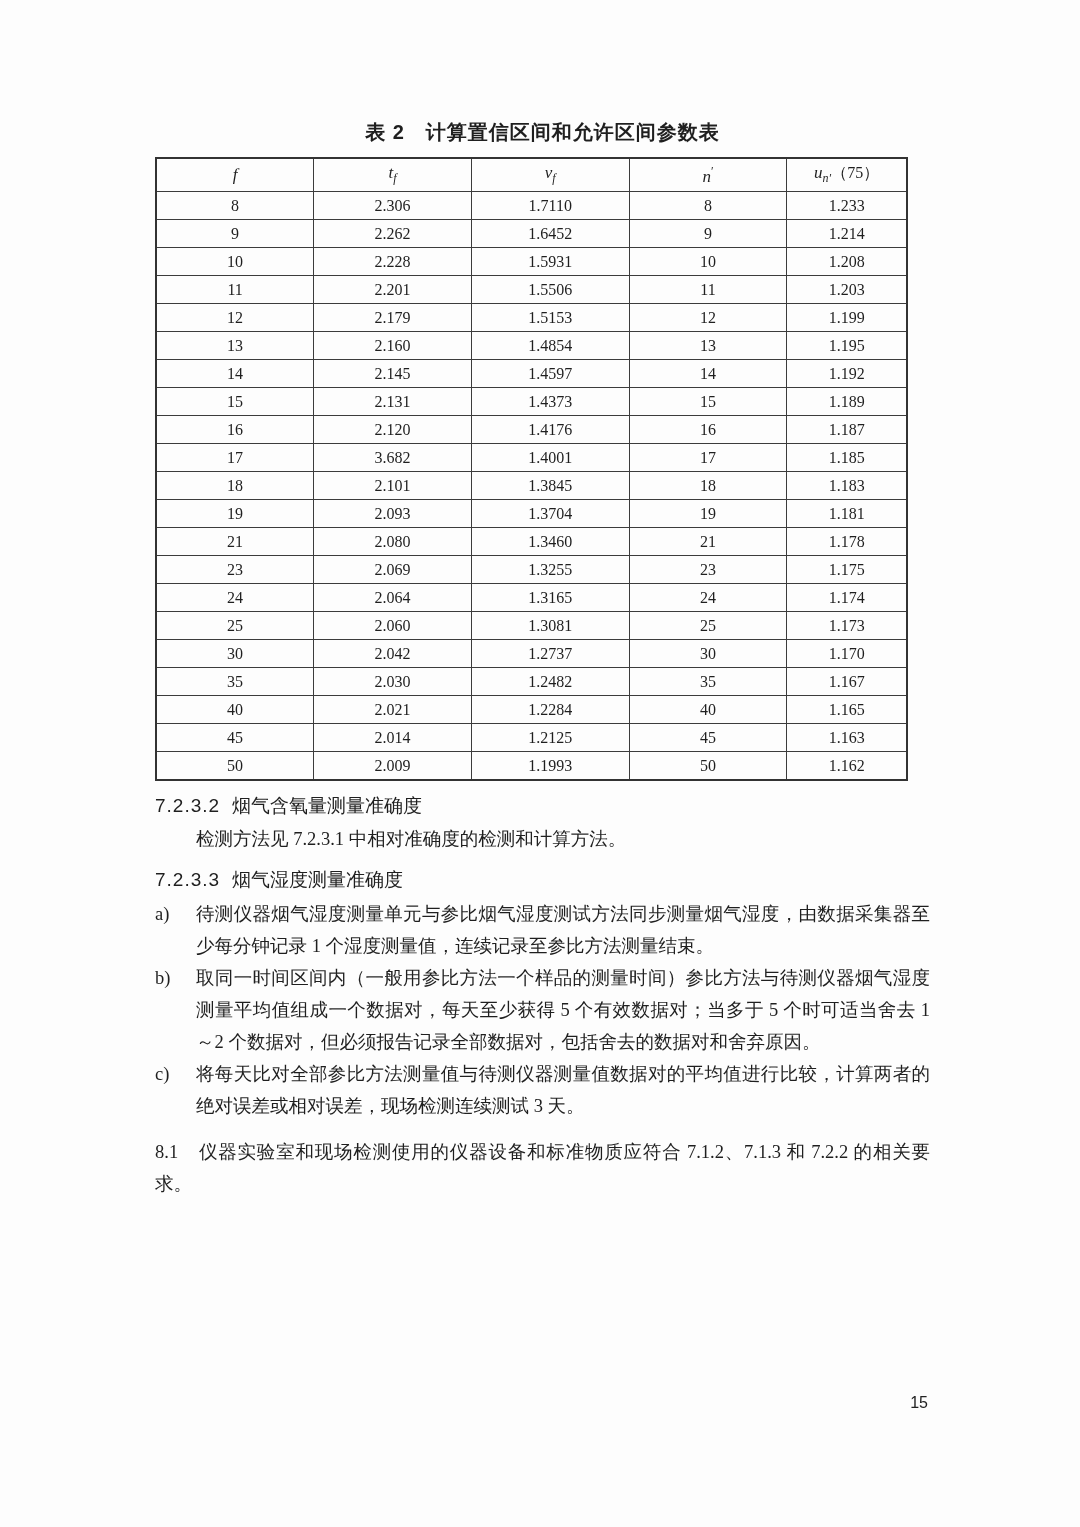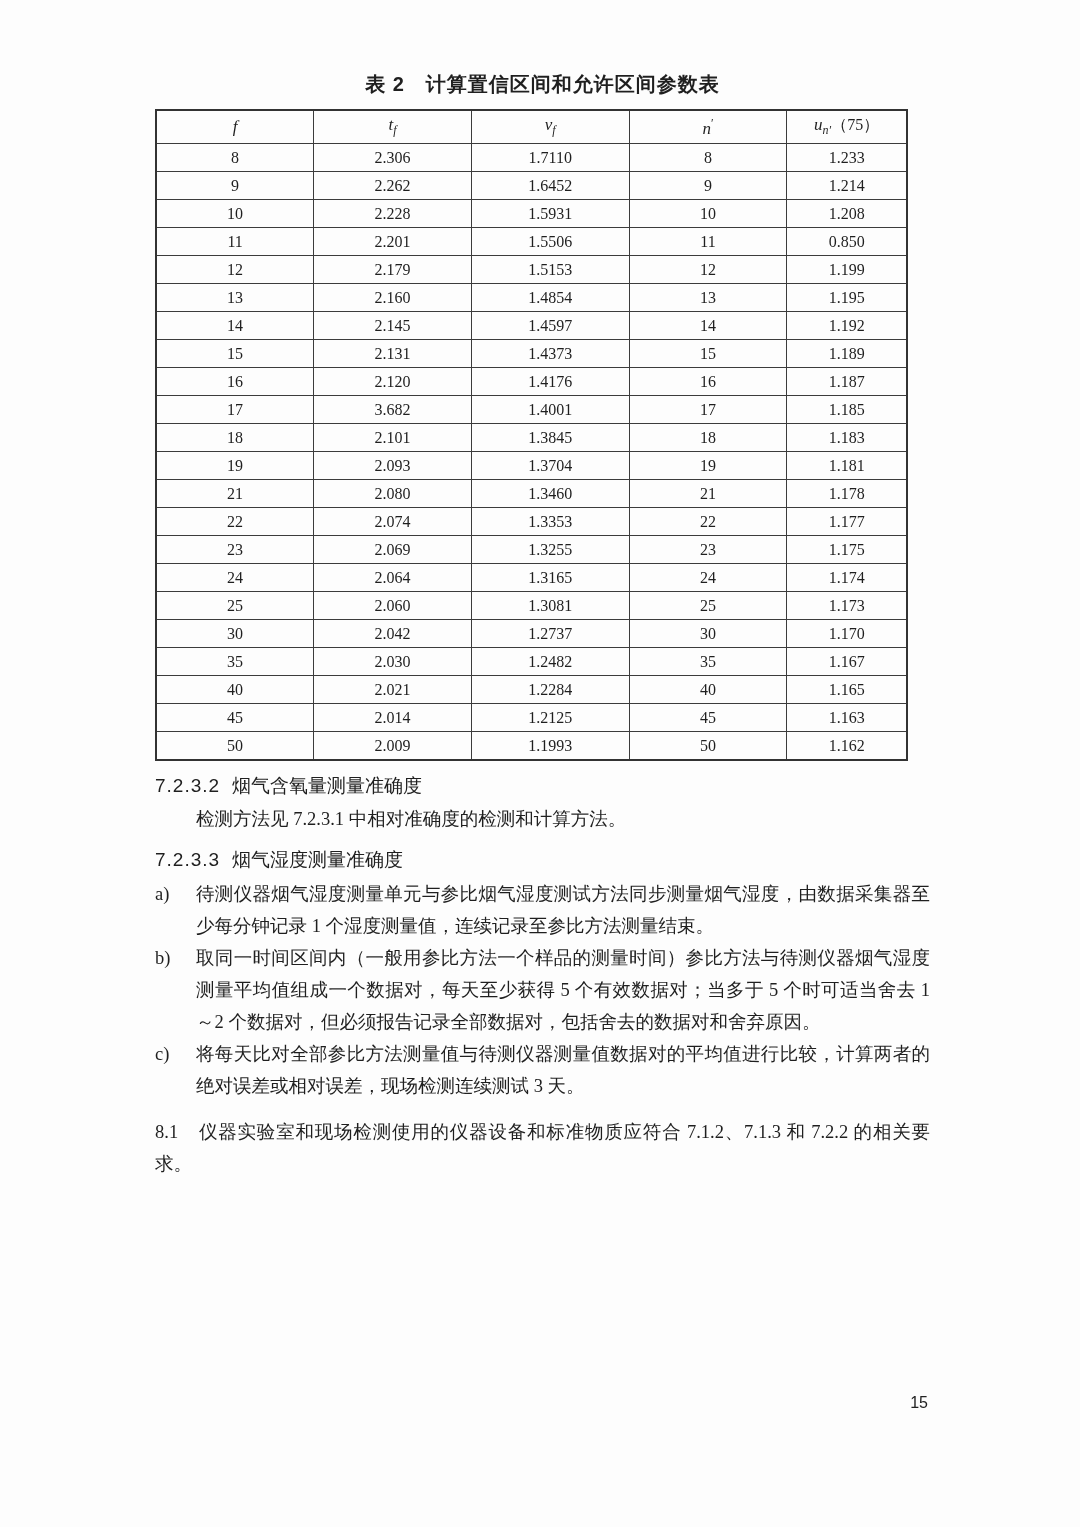--- a/index.html
+++ b/index.html
@@ -3,21 +3,21 @@
 <meta charset="utf-8">
 <style>
   html, body { margin: 0; padding: 0; background: #ffffff; }
   .page {
     position: relative;
     width: 1080px;
     height: 1527px;
     box-sizing: border-box;
     background: #fdfdfd;
     color: #1f1f1f;
-    padding: 72px 150px 0 155px;
+    padding: 120px 150px 0 155px;
     font-family: "Liberation Serif", "DejaVu Serif", serif;
     overflow: hidden;
   }
   
   .table-title {
     text-align: center;
     font-family: "Liberation Sans", "DejaVu Sans", sans-serif;
     font-weight: bold;
     font-size: 20px;
     line-height: 24px;
@@ -139,21 +139,21 @@
           <td>2.228</td>
           <td>1.5931</td>
           <td>10</td>
           <td>1.208</td>
         </tr>
         <tr>
           <td>11</td>
           <td>2.201</td>
           <td>1.5506</td>
           <td>11</td>
-          <td>0.850</td>
+          <td>1.203</td>
         </tr>
         <tr>
           <td>12</td>
           <td>2.179</td>
           <td>1.5153</td>
           <td>12</td>
           <td>1.199</td>
         </tr>
         <tr>
           <td>13</td>
@@ -203,27 +203,20 @@
           <td>1.3704</td>
           <td>19</td>
           <td>1.181</td>
         </tr>
         <tr>
           <td>21</td>
           <td>2.080</td>
           <td>1.3460</td>
           <td>21</td>
           <td>1.178</td>
-        </tr>
-        <tr>
-          <td>22</td>
-          <td>2.074</td>
-          <td>1.3353</td>
-          <td>22</td>
-          <td>1.177</td>
         </tr>
         <tr>
           <td>23</td>
           <td>2.069</td>
           <td>1.3255</td>
           <td>23</td>
           <td>1.175</td>
         </tr>
         <tr>
           <td>24</td>

